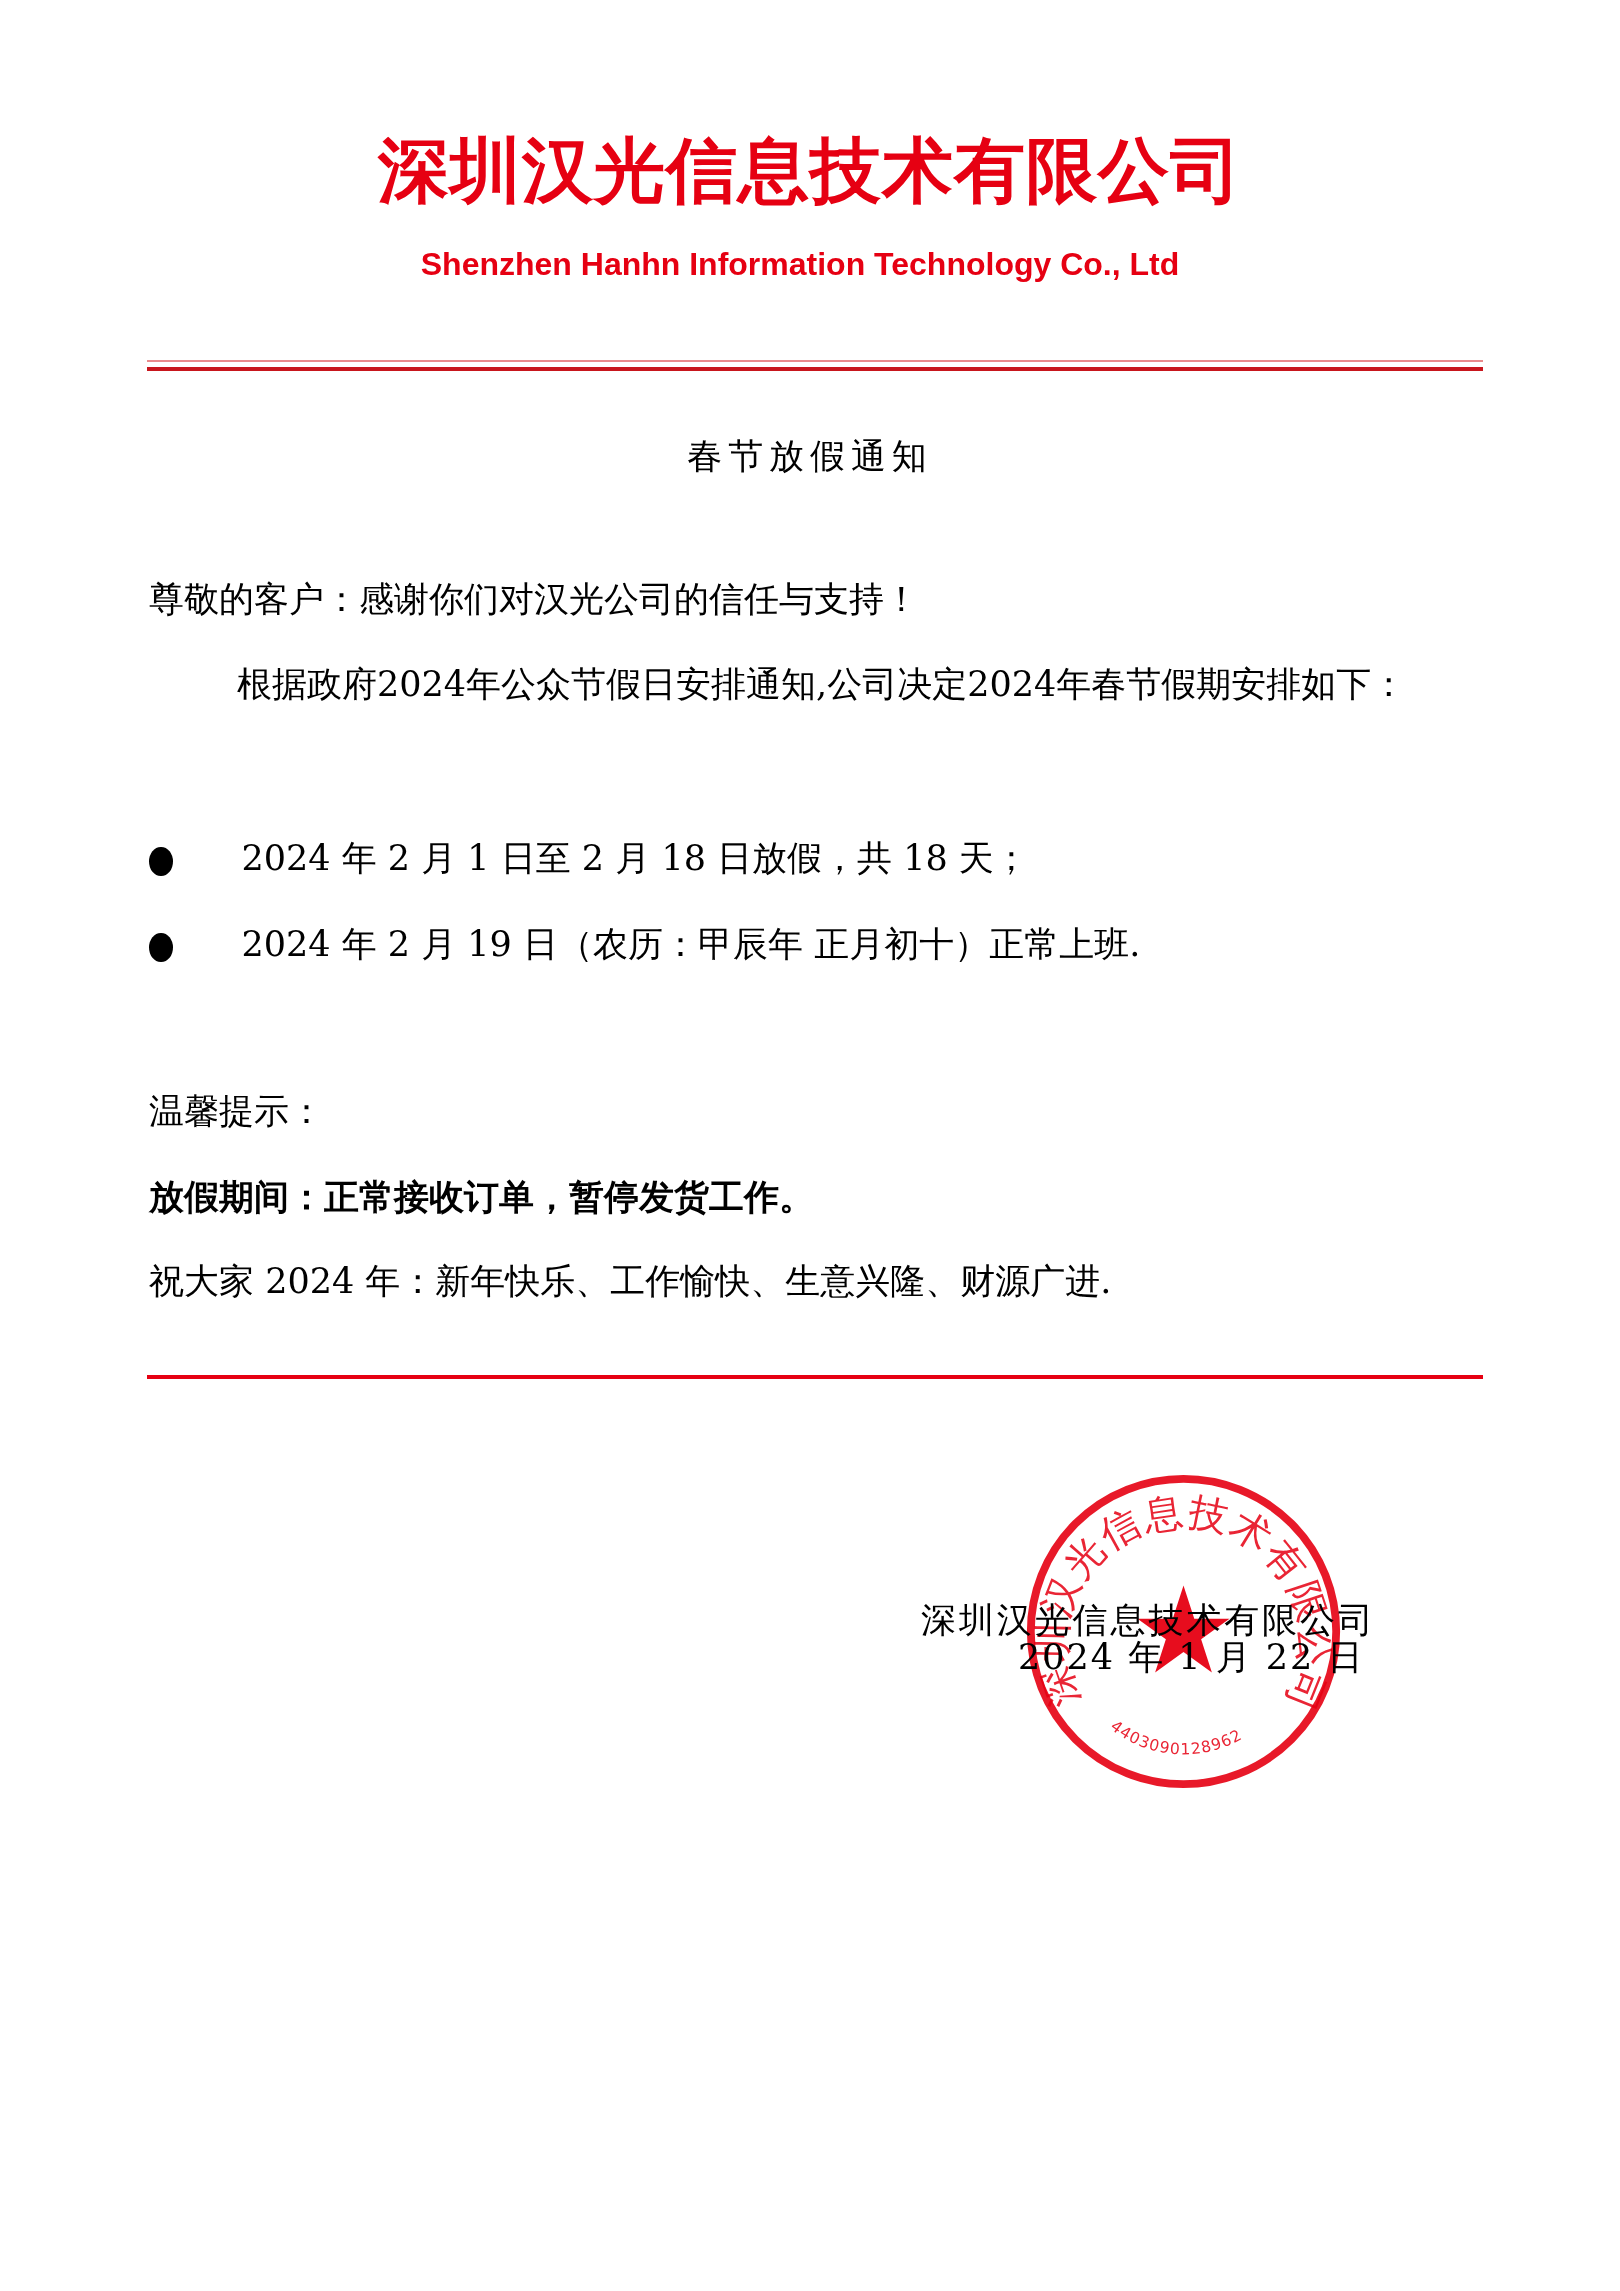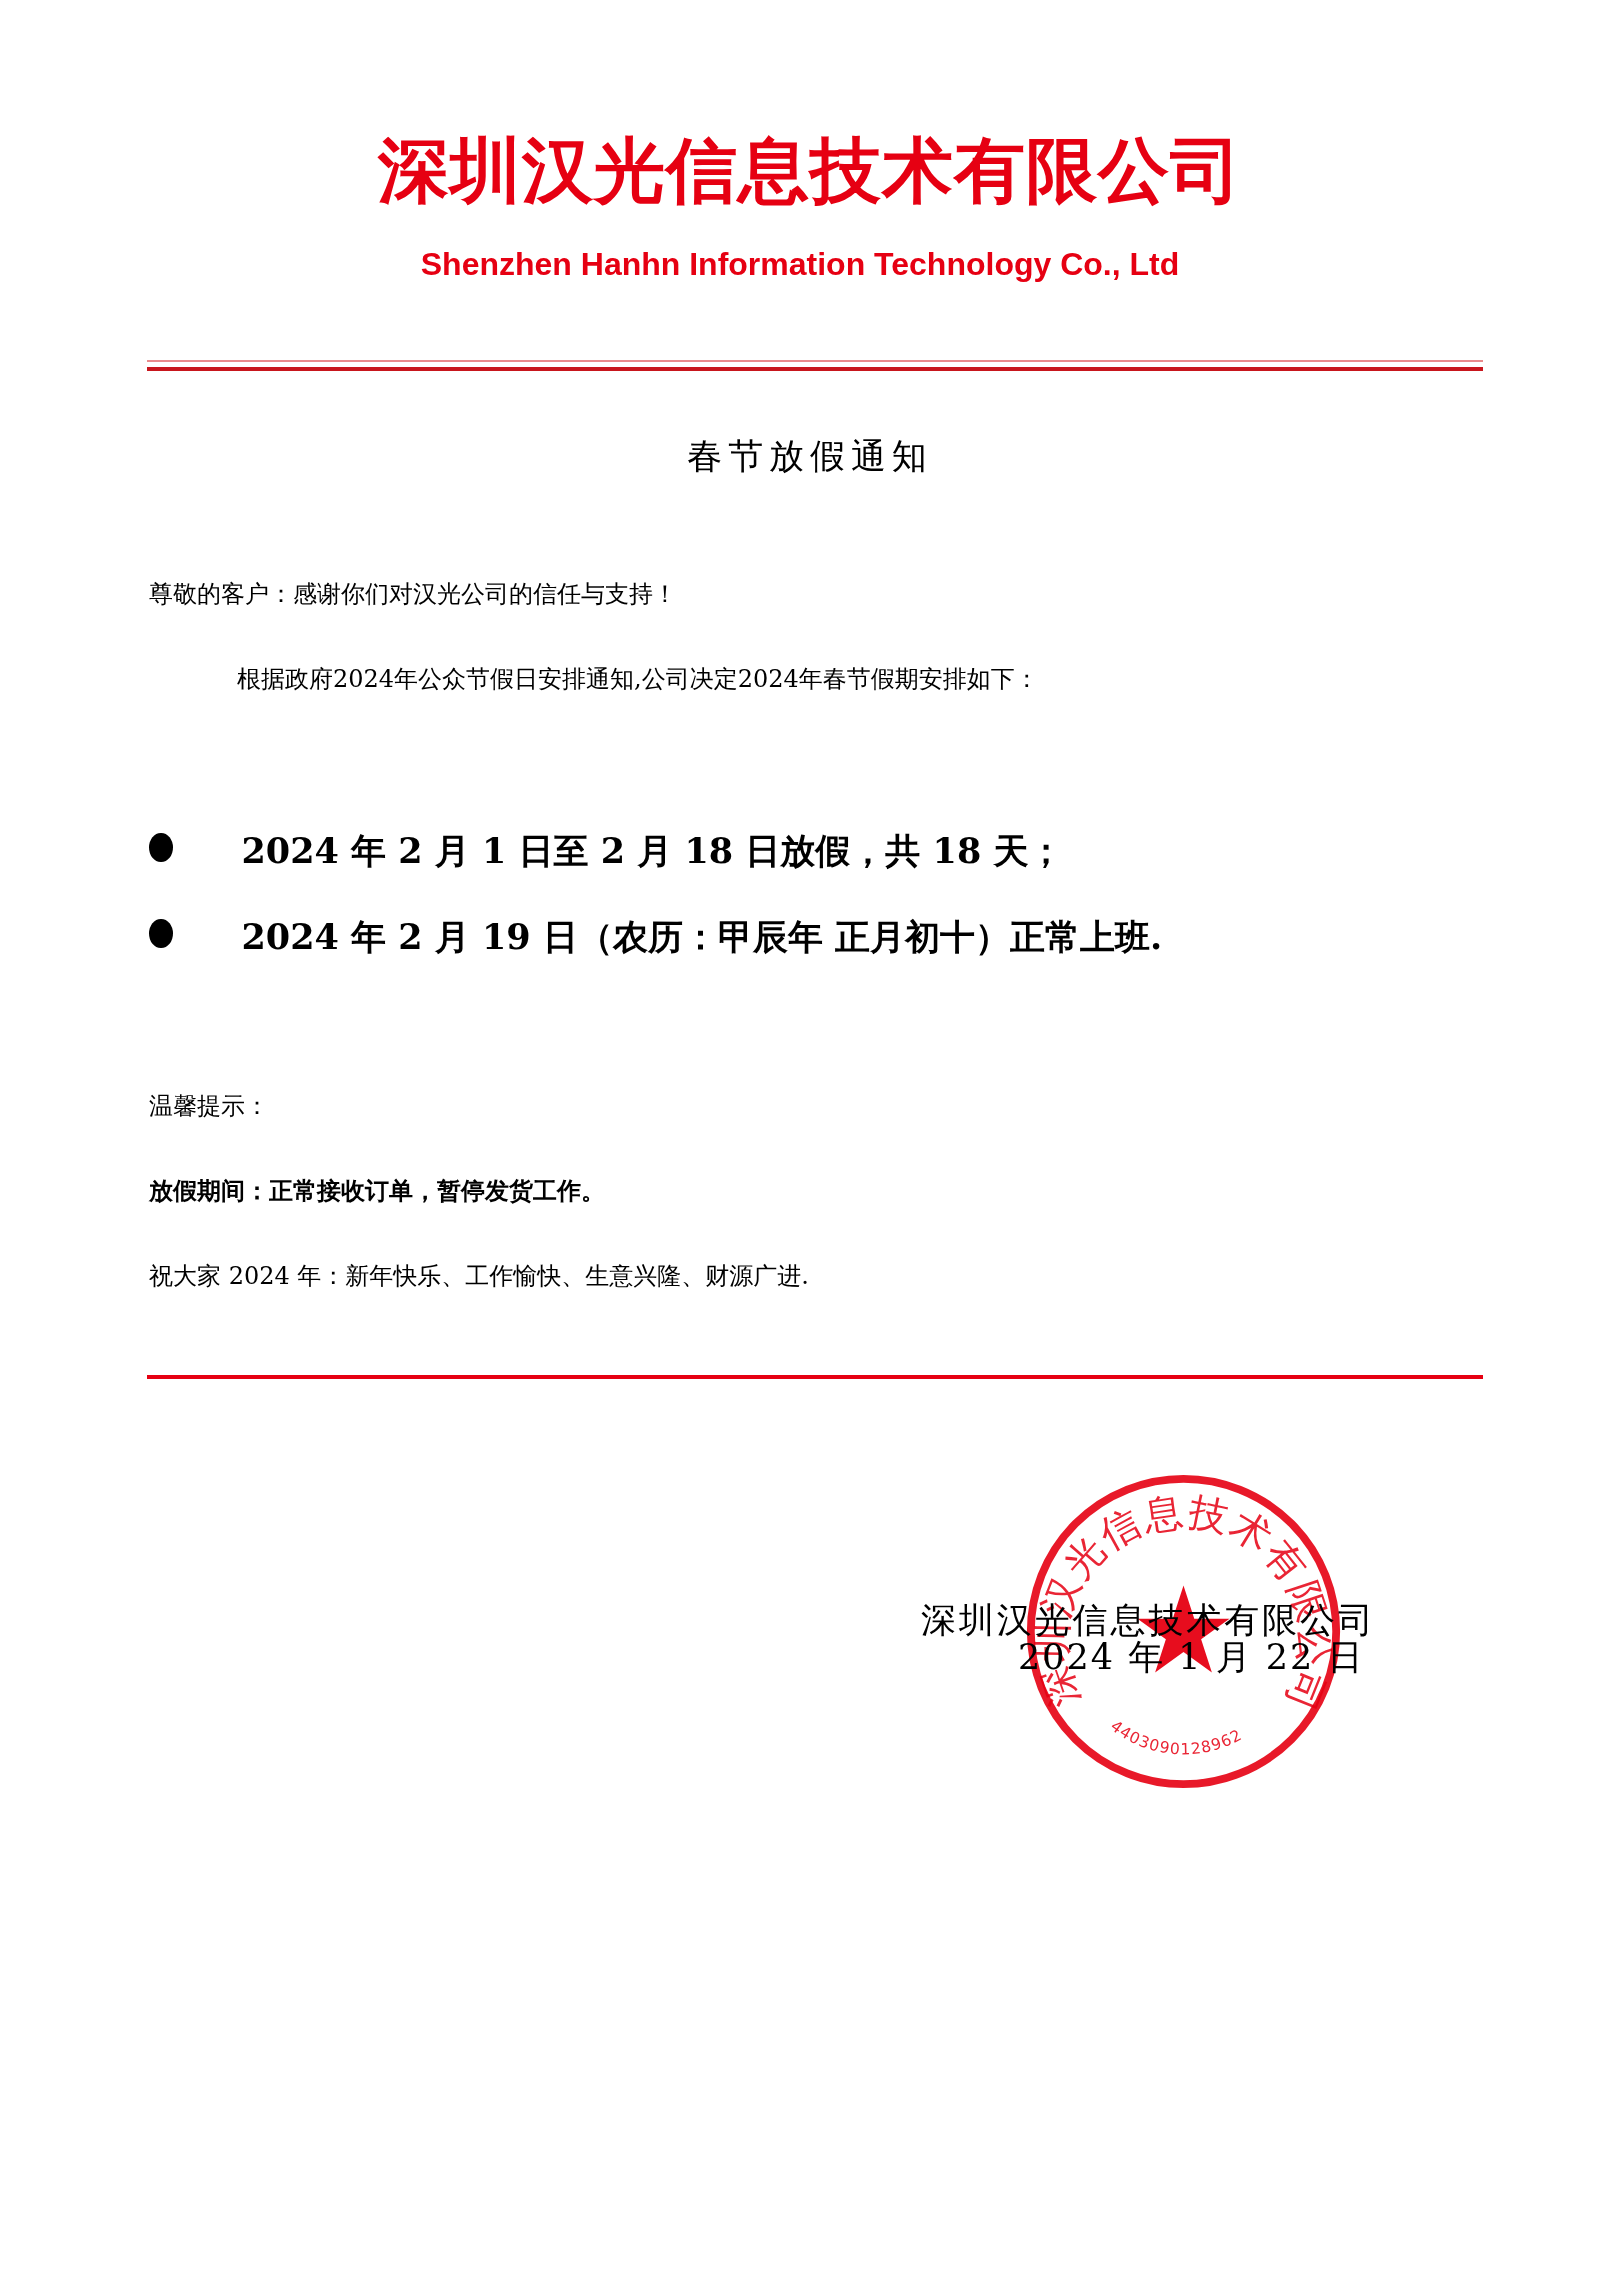--- a/index.html
+++ b/index.html
@@ -50,28 +50,28 @@
     }
     .title {
       left: 0; width: 1620px;
       top: 439px;
       text-align: center;
       font-size: 35px;
       letter-spacing: 5.9px;
       line-height: 1;
     }
     .para {
-      font-size: 24px;
+      font-size: 35px;
       line-height: 1;
       white-space: nowrap;
     }
     .greeting { left: 149px; top: 582px; }
     .intro    { left: 237px; top: 667px; }
 
-    .bullet-row { left: 149px; height: 43px; display: flex; align-items: flex-start; font-weight: bold; }
+    .bullet-row { left: 149px; height: 43px; display: flex; align-items: flex-end; }
     .bullet-dot {
       width: 23.5px; height: 29px;
       border-radius: 50%;
       background: #000;
       margin-right: 69px;
       flex: none;
     }
     .bullet-text { font-size: 35px; white-space: nowrap; line-height: 1; }
     .bullet-1 { top: 833px; }
     .bullet-2 { top: 919px; }

